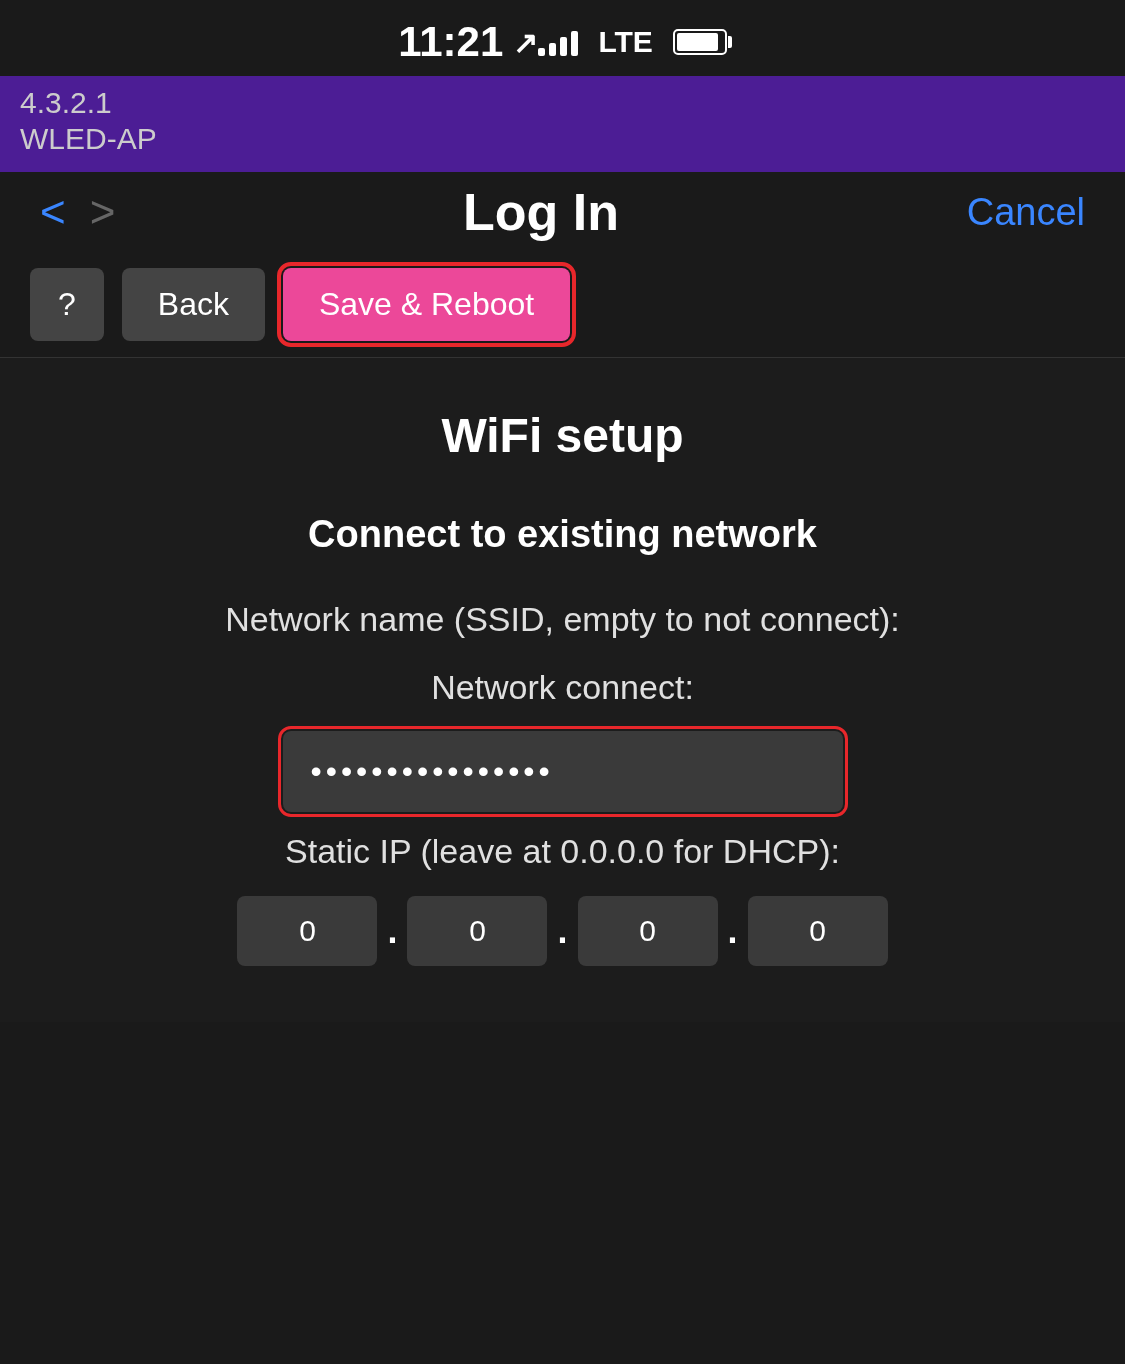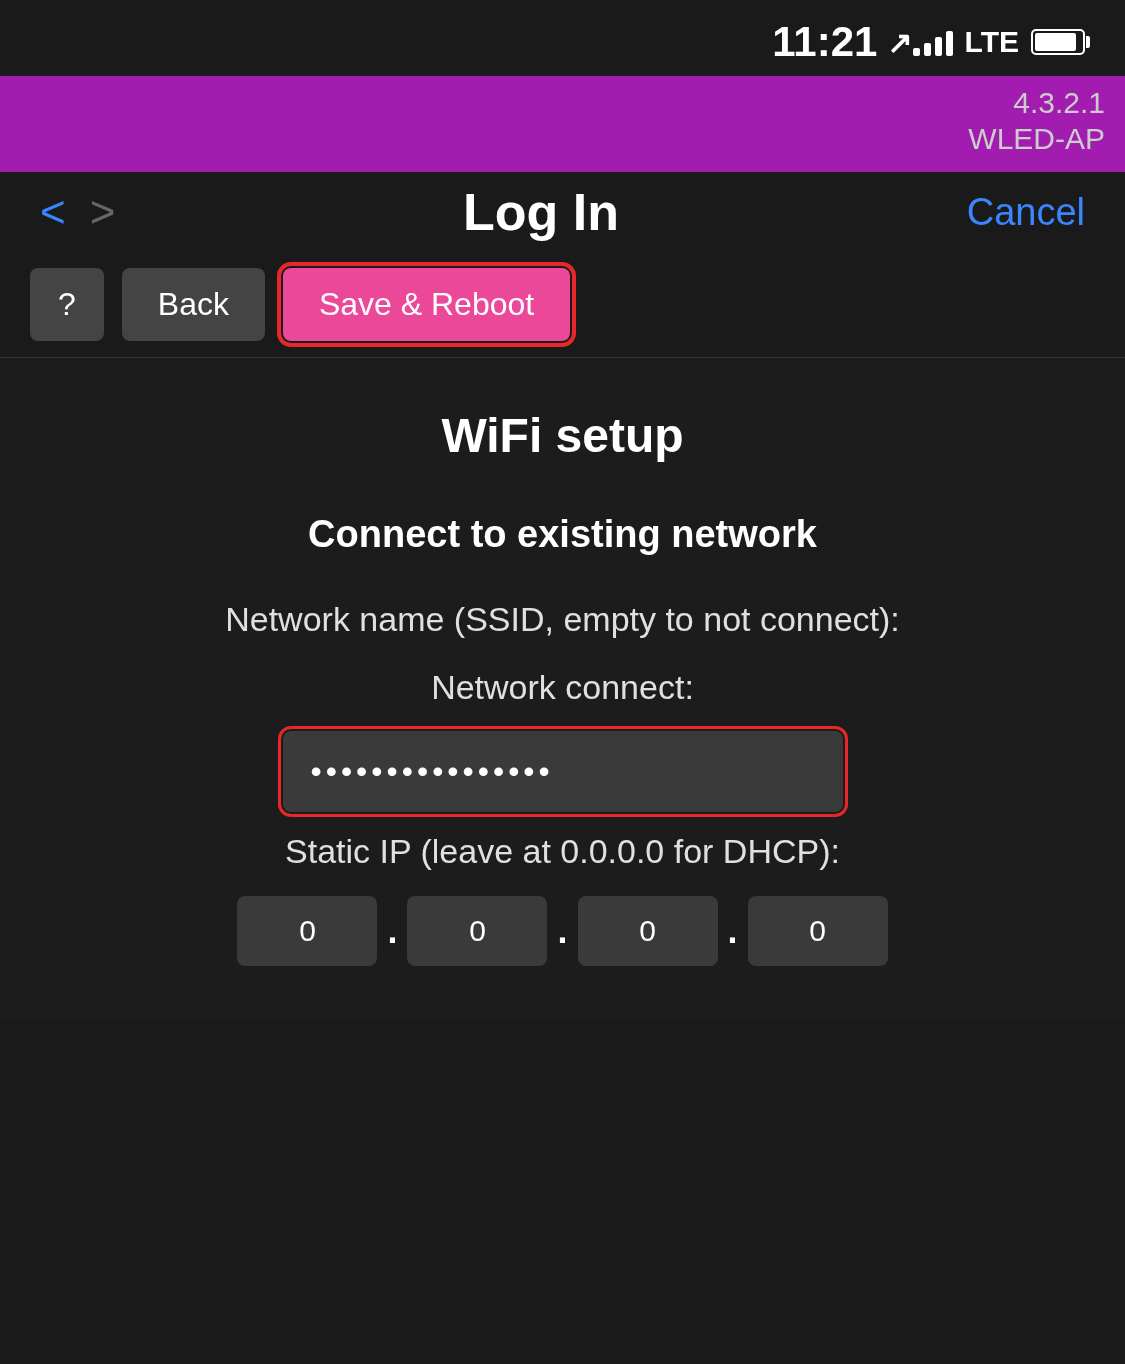--- a/index.html
+++ b/index.html
@@ -10,39 +10,39 @@
       color: #ffffff;
       font-family: -apple-system, BlinkMacSystemFont, 'Helvetica Neue', Arial, sans-serif;
       width: 1125px;
       min-height: 1364px;
       overflow-x: hidden;
     }
 
     
     .status-bar {
       display: flex;
-      justify-content: flex-end;
+      justify-content: center;
       align-items: center;
       padding: 18px 40px 10px 40px;
       background: #1a1a1a;
     }
 
     .status-time {
       font-size: 42px;
       font-weight: 700;
       color: #ffffff;
       display: flex;
       align-items: center;
       gap: 10px;
     }
 
     .status-right {
       display: flex;
       align-items: center;
-      gap: 12px;
+      gap: 20px;
     }
 
     .signal-bars {
       display: flex;
       align-items: flex-end;
       gap: 4px;
       height: 28px;
     }
 
     .signal-bar {
@@ -88,23 +88,23 @@
 
     .battery-fill {
       background: #ffffff;
       height: 100%;
       width: 90%;
       border-radius: 2px;
     }
 
     
     .address-bar {
-      text-align: right;
+      text-align: left;
       padding: 10px 20px 16px;
-      background: #a21caf;
+      background: #4c1d95;
     }
 
     .address-ip {
       font-size: 30px;
       color: #cccccc;
     }
 
     .address-name {
       font-size: 30px;
       color: #cccccc;

